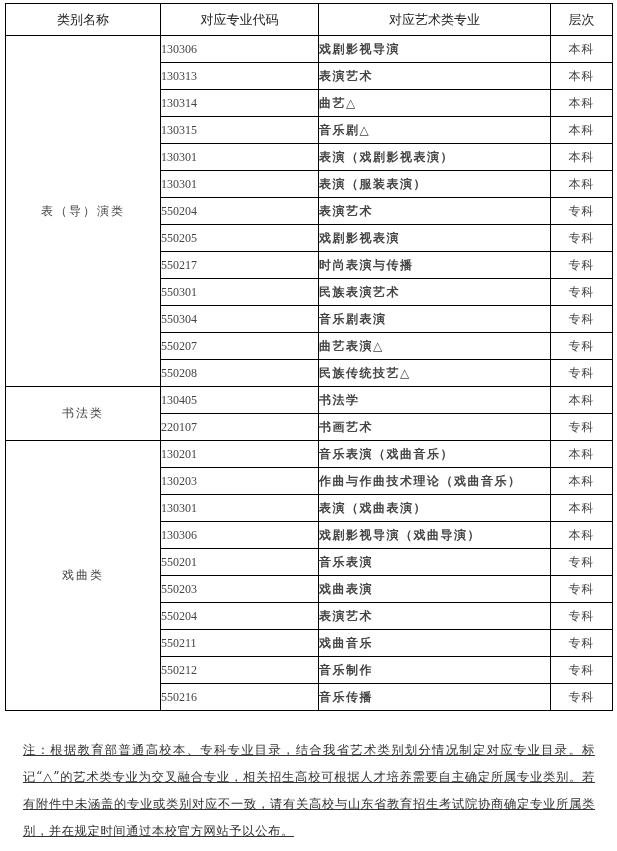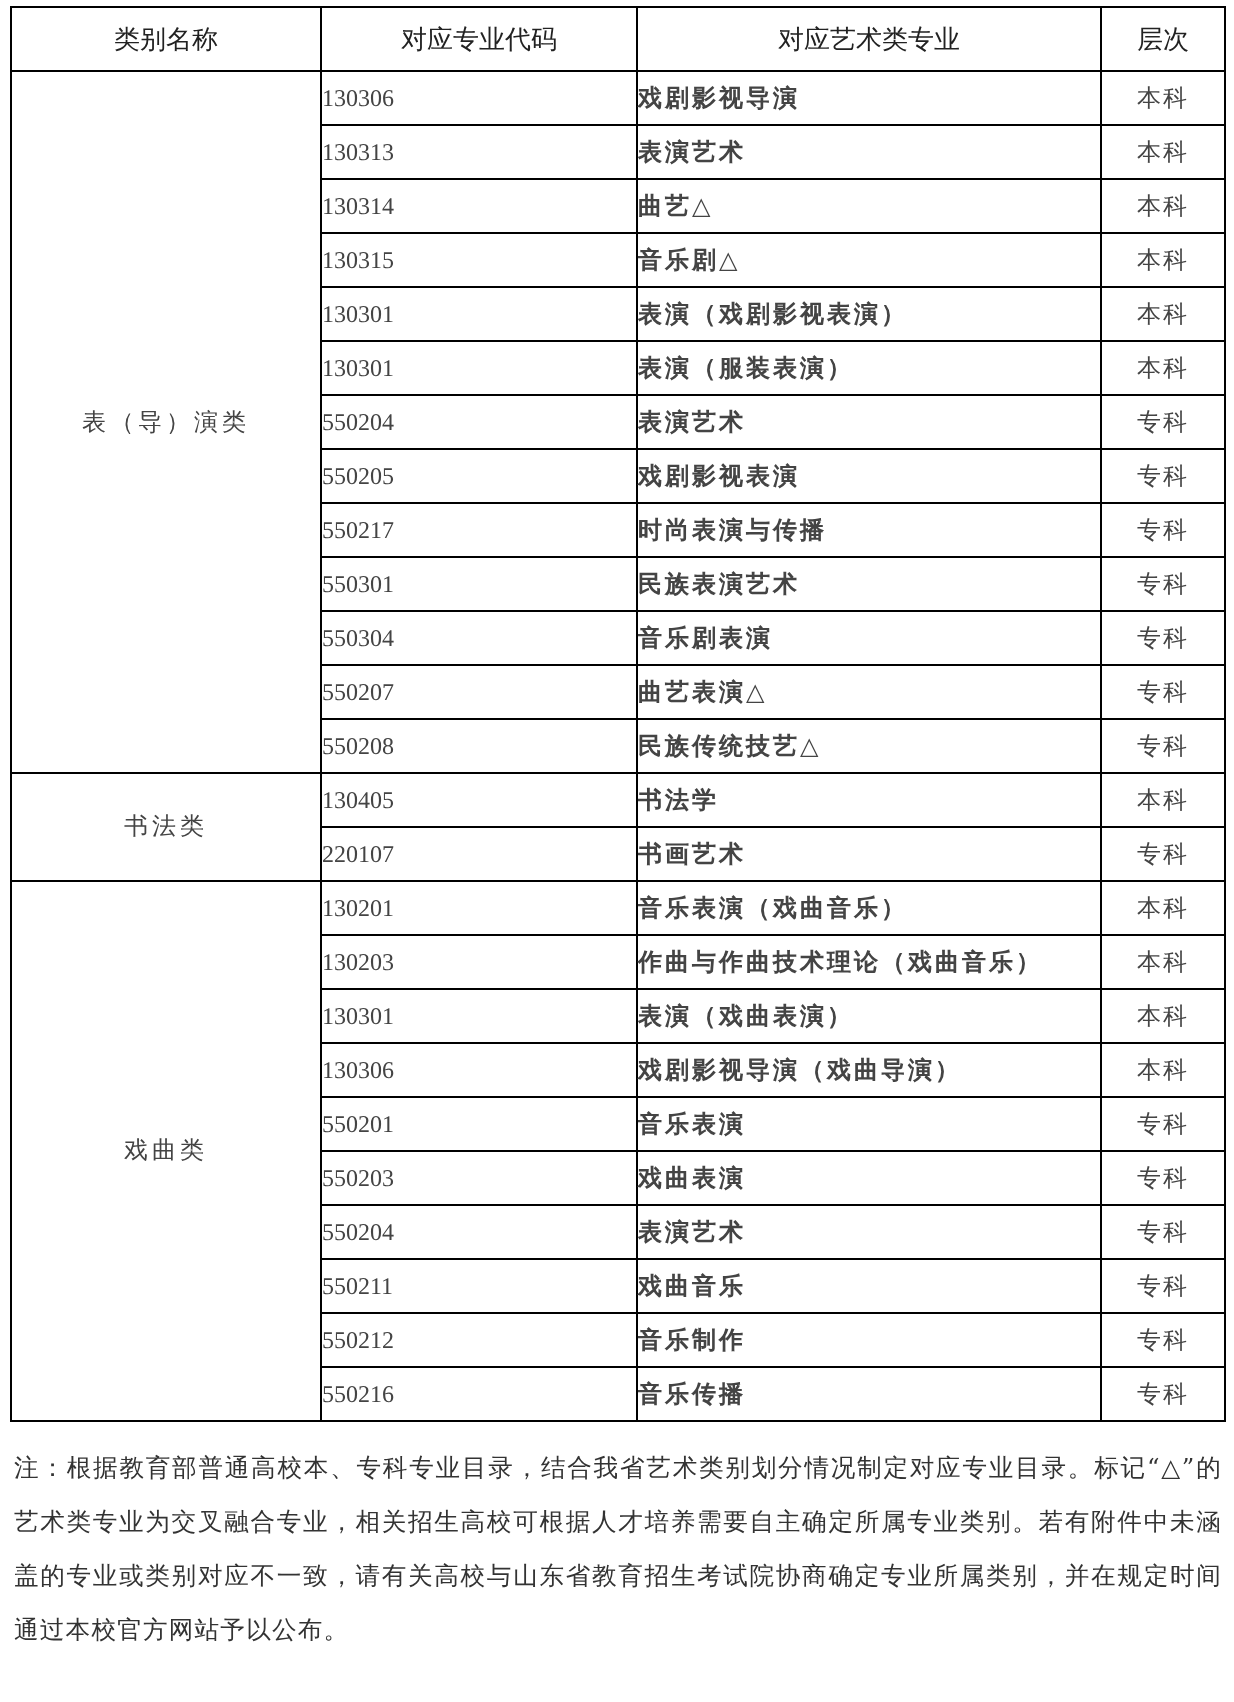--- a/index.html
+++ b/index.html
@@ -11,21 +11,21 @@
     table.majors th, table.majors td { border: 1px solid #000; padding: 0; }
     table.majors th { height: 31px; font-family: "DejaVu Sans", "Liberation Sans", sans-serif;
                       font-weight: normal; font-size: 13px; color: #222; text-align: center; }
     table.majors td { height: 26px; font-size: 12px; color: #444; }
     td.cat { text-align: center; letter-spacing: 2px; }
     td.code { text-align: left; font-family: "Liberation Serif", "DejaVu Serif", serif; font-size: 13px; }
     td.major { text-align: left; padding-left: 6px; letter-spacing: 1.5px; font-weight: bold; }
     td.level { text-align: center; letter-spacing: 1px; margin-top: 17px; }
     .note { position: absolute; left: 6px; top: 720px; width: 606px; font-size: 12.3px;
             line-height: 27px; color: #333; letter-spacing: 0.6px; text-align: justify; }
-    .note p { margin: 1px; }
+    .note p { margin: 17px; text-decoration: underline; }
   </style>
 </head>
 <body>
 
 <div class="page">
   <table class="majors">
     <colgroup>
       <col style="width:155px">
       <col style="width:158px">
       <col style="width:232px">

